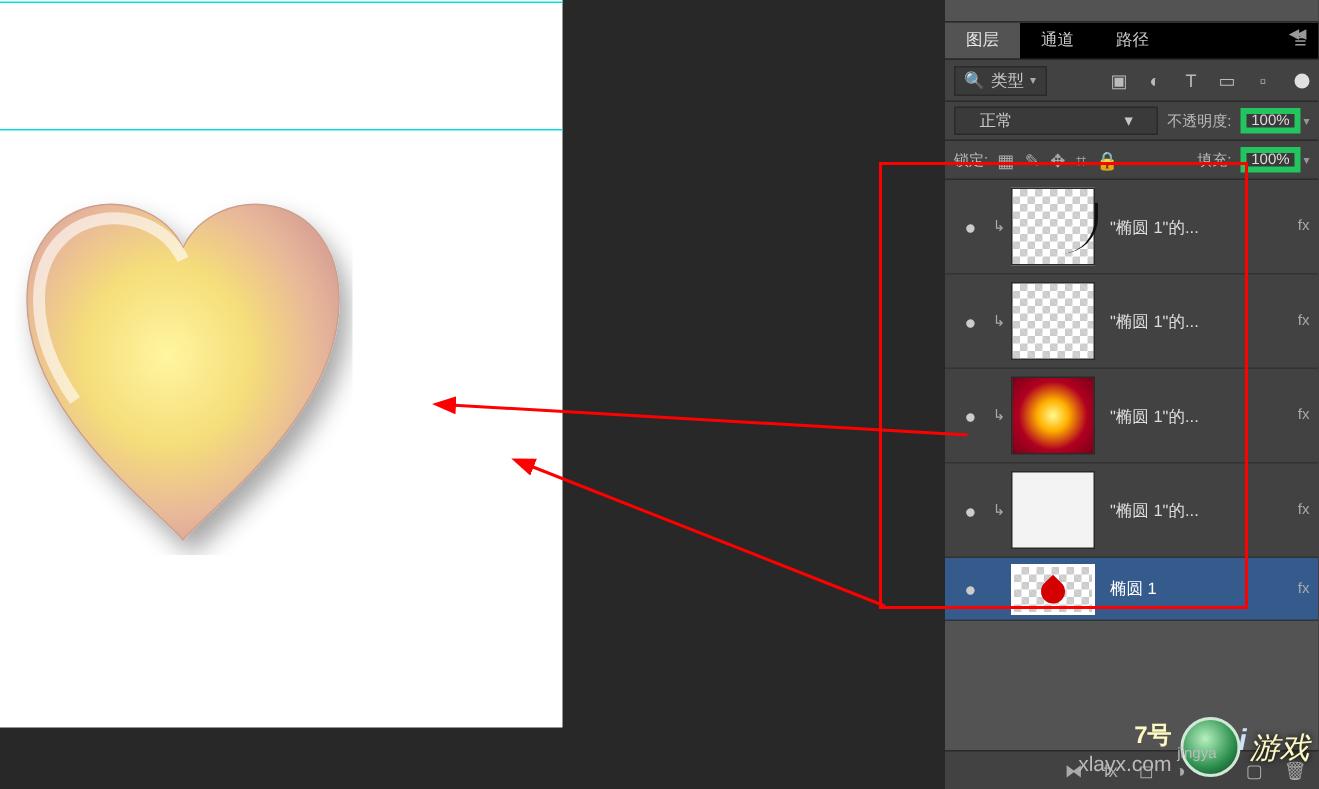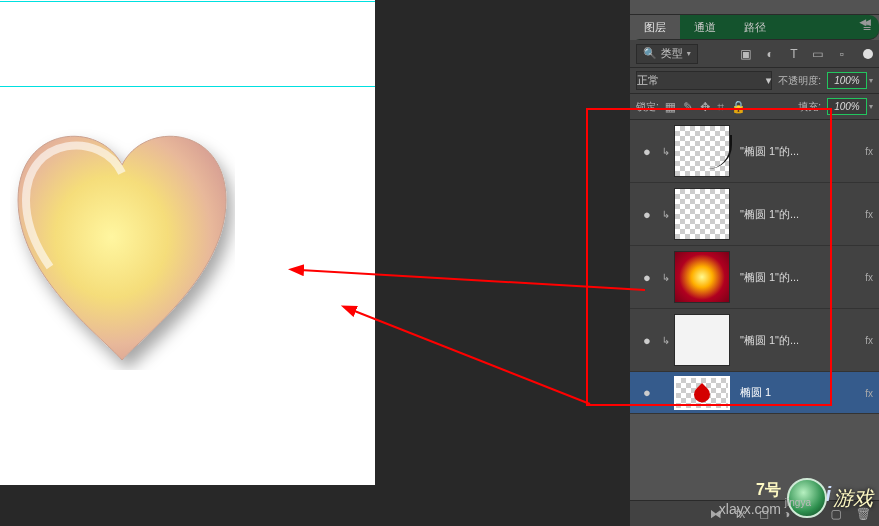--- a/index.html
+++ b/index.html
@@ -38,25 +38,24 @@
     }
     .panel-top-strip {
       height: 15px;
       background: #535353;
       border-bottom: 1px solid #2a2a2a;
       position: relative;
     }
     .collapse-arrows { position: absolute; right: 10px; top: 17px; font-size: 9px; color: #999; letter-spacing: -2px; }
     .tabs {
       display: flex;
-      background: #14532d;
+      background: #000000;
       height: 25px;
       align-items: stretch;
       border-bottom: 1px solid #2a2a2a;
-      border-radius: 10px;
     }
     .tab {
       padding: 0 14px;
       line-height: 25px;
       color: #c8c8c8;
       cursor: pointer;
     }
     .tab.active { background: #535353; color: #e6e6e6; }
     .tab-menu { margin-left: auto; padding: 0 8px; line-height: 25px; color: #999; font-size: 14px; }
     .filter-row {
@@ -86,30 +85,30 @@
       gap: 6px;
       background: #424242;
       border-bottom: 1px solid #2a2a2a;
     }
     .blend-dd {
       flex: 1;
       background: #3a3a3a;
       border: 1px solid #2a2a2a;
       height: 19px;
       display: flex; align-items: center;
-      padding: 0 0;
+      padding: 0 16px;
       justify-content: space-between;
     }
     .opac-label, .fill-label { font-size: 10px; color: #bbb; }
     .pct-field {
       background: #3a3a3a;
-      border: 1px solid #22c55e;
+      border: 4px solid #22c55e;
       height: 17px; width: 40px;
       display: inline-flex; align-items: center; justify-content: center;
-      font-size: 10px; color: #ddd; font-style: italic;
+      font-size: 10px; color: #ddd;
     }
     .pct-wrap { display: inline-flex; align-items: center; gap: 2px; }
     .pct-wrap .chev { font-size: 8px; color: #999; }
     .lock-icons { display: flex; gap: 7px; align-items: center; }
     .lock-icons span { color: #aaa; font-size: 12px; }
     .layers {
       background: #424242;
       overflow: hidden;
     }
     .layer {

